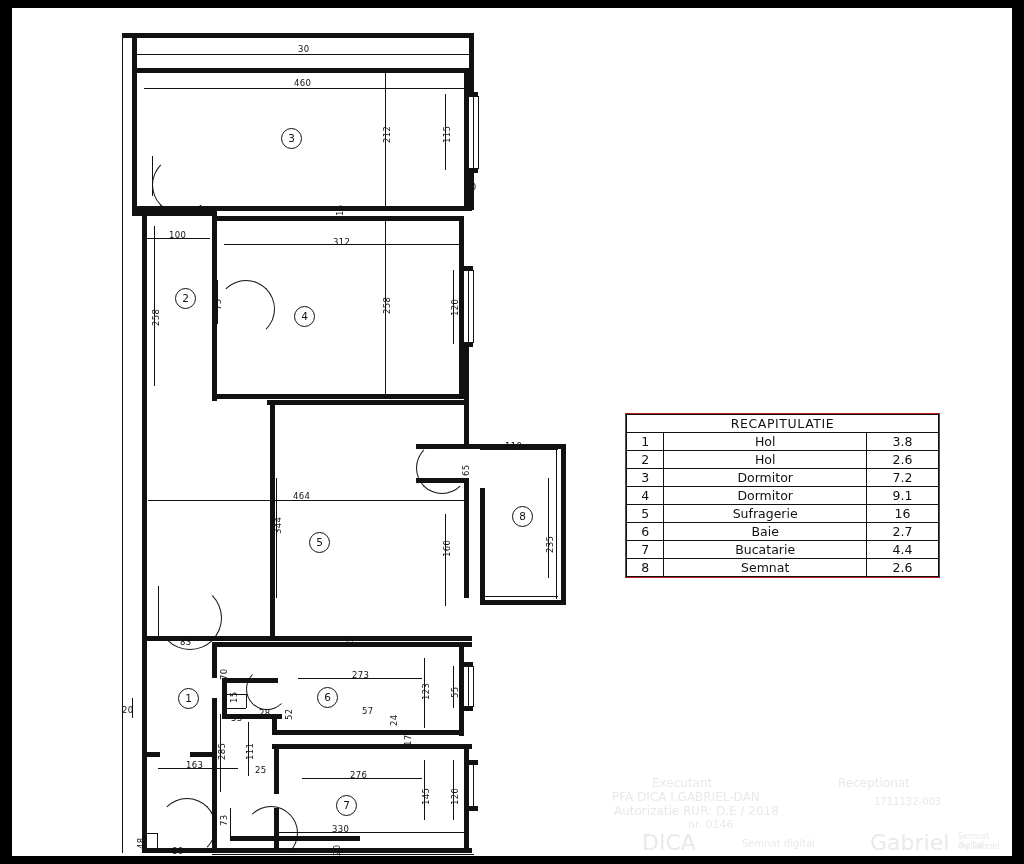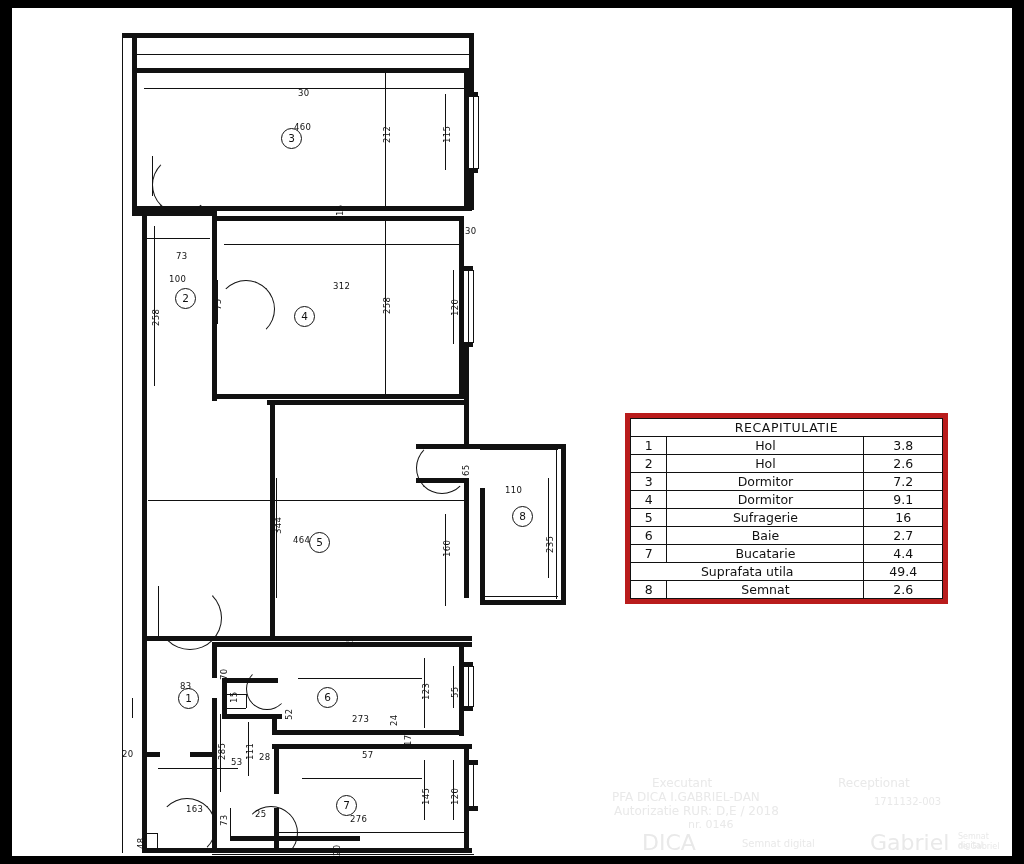--- a/index.html
+++ b/index.html
@@ -5,26 +5,26 @@
   html,body{margin:0;padding:0;background:#000;}
   body{width:1024px;height:864px;font-family:"DejaVu Sans", sans-serif;}
   #page{position:relative;width:1024px;height:864px;background:#000;overflow:hidden;}
   #sheet{position:absolute;left:12px;top:8px;width:1000px;height:848px;background:#fff;}
   .abs{position:absolute;}
   
   .h{position:absolute;background:#111;height:1px;}
   .v{position:absolute;background:#111;width:1px;}
   .hw{position:absolute;background:#111;height:5px;}
   .vw{position:absolute;background:#111;width:5px;}
-  .dim{position:absolute;font-size:8.5px;color:#111;font-family:"DejaVu Sans", sans-serif;white-space:nowrap;letter-spacing:.4px;margin-top:44px;}
+  .dim{position:absolute;font-size:8.5px;color:#111;font-family:"DejaVu Sans", sans-serif;white-space:nowrap;letter-spacing:.4px;}
   .dimv{position:absolute;font-size:8.5px;color:#111;white-space:nowrap;transform-origin:0 0;transform:rotate(-90deg);letter-spacing:.4px;}
   .circ{position:absolute;width:19px;height:19px;border:1px solid #111;border-radius:50%;font-size:10.5px;line-height:19px;text-align:center;color:#111;}
   .arc{position:absolute;border:1px solid #111;border-radius:50%;}
   
-  #tbl{position:absolute;left:613px;top:405px;width:313px;border:5px solid #b91c1c;background:#fff;}
+  #tbl{position:absolute;left:613px;top:405px;width:313px;border:1px solid #b91c1c;background:#fff;}
   #tbl table{border-collapse:collapse;width:100%;font-family:"DejaVu Sans", sans-serif;color:#111;}
   #tbl td,#tbl th{border:1px solid #111;font-weight:normal;text-align:center;font-size:12.5px;padding:1px 2px;}
   .tcap{font-size:14px;padding:3px 0 4px 0;letter-spacing:.6px;}
   .hcell{font-size:12.5px;line-height:14px;padding:4px 2px 5px 2px;}
   .small{font-size:10px;}
   .rname{font-size:12.5px;}
   .bold{font-weight:bold;}
   .sumrow td{font-size:13px;padding:4px 2px 5px 2px;}
   
   .wm{position:absolute;color:#e9e9e9;font-family:"DejaVu Sans", sans-serif;}
@@ -263,24 +263,20 @@
           <td>6</td>
           <td class="rname">Baie</td>
           <td>2.7</td>
         </tr>
         <tr>
           <td>7</td>
           <td class="rname">Bucatarie</td>
           <td>4.4</td>
         </tr>
 
-        <tr class="sumrow">
-          <td colspan="2">Suprafata utila</td>
-          <td class="bold">49.4</td>
-        </tr>
         <tr>
           <td>8</td>
           <td class="rname">Semnat</td>
           <td>2.6</td>
         </tr>
       </tbody>
         </table>
     </div>
 
     <div class="abs" style="left:600px;top:760px;width:400px;height:88px;">

